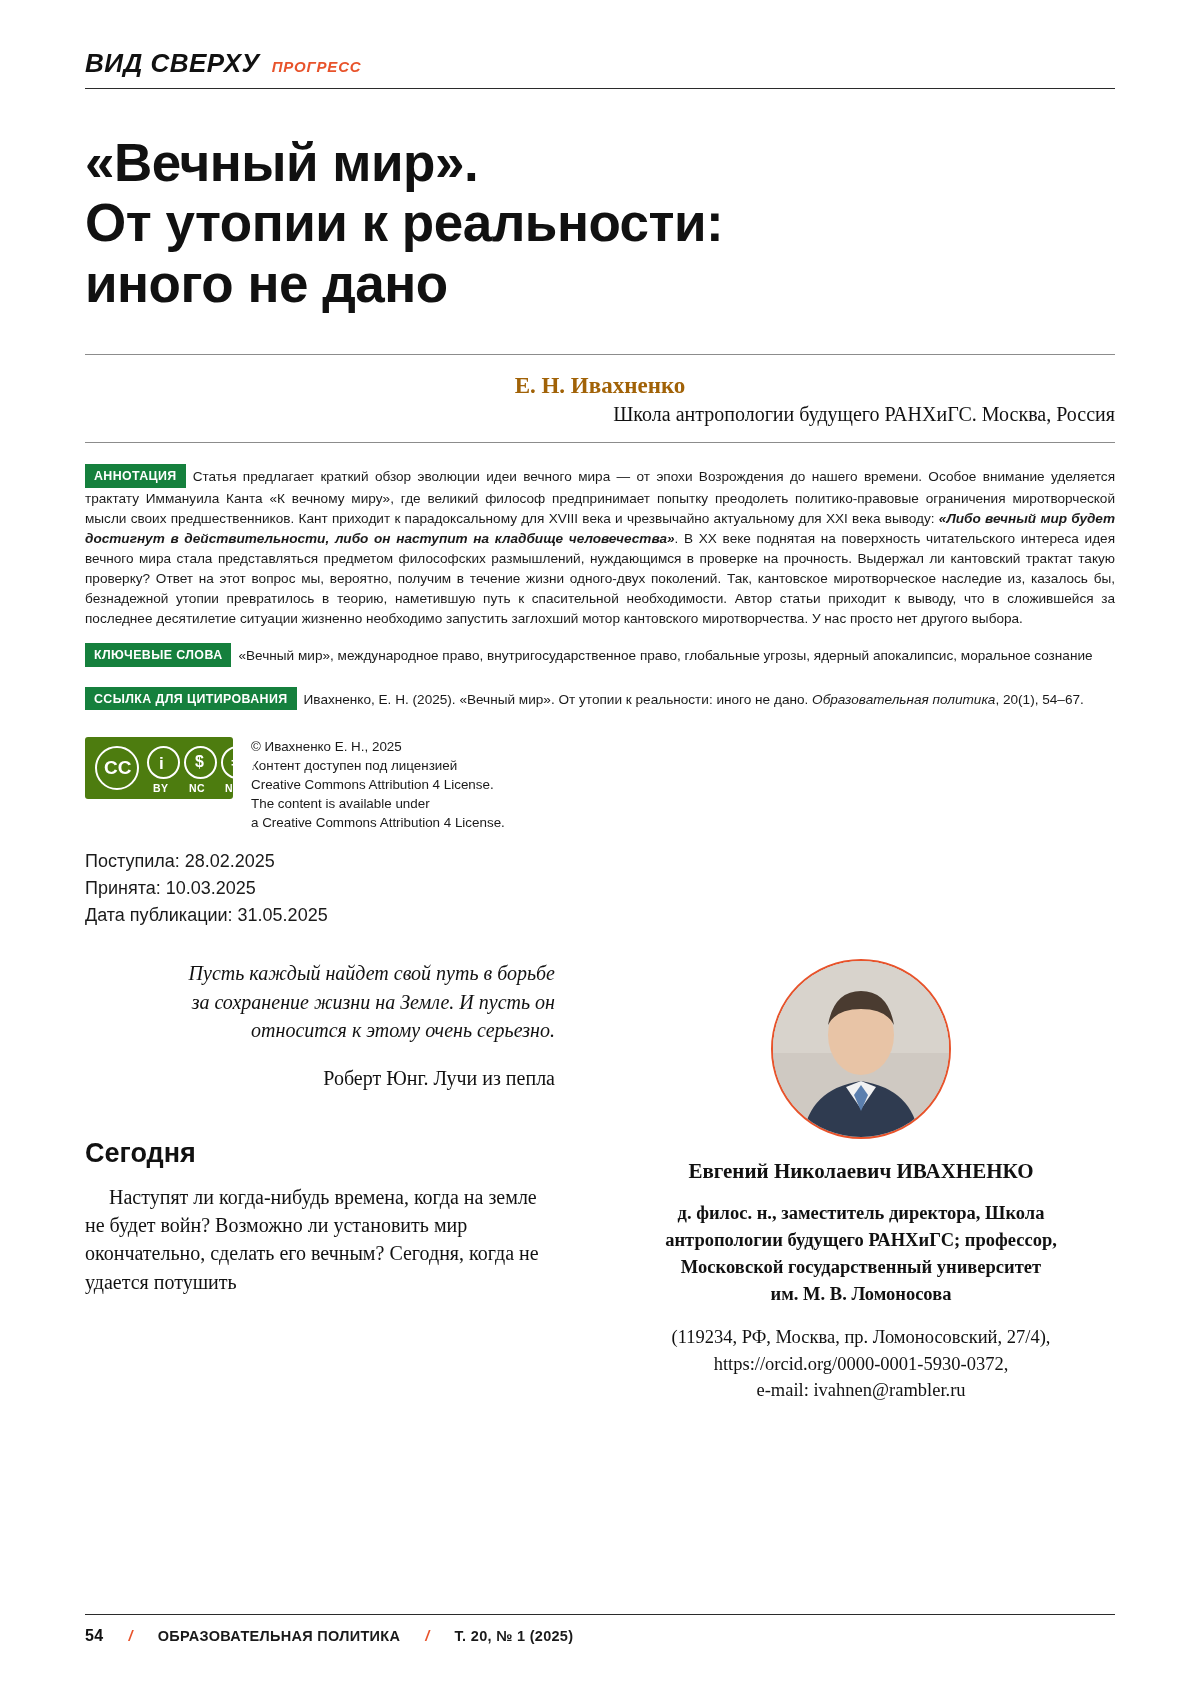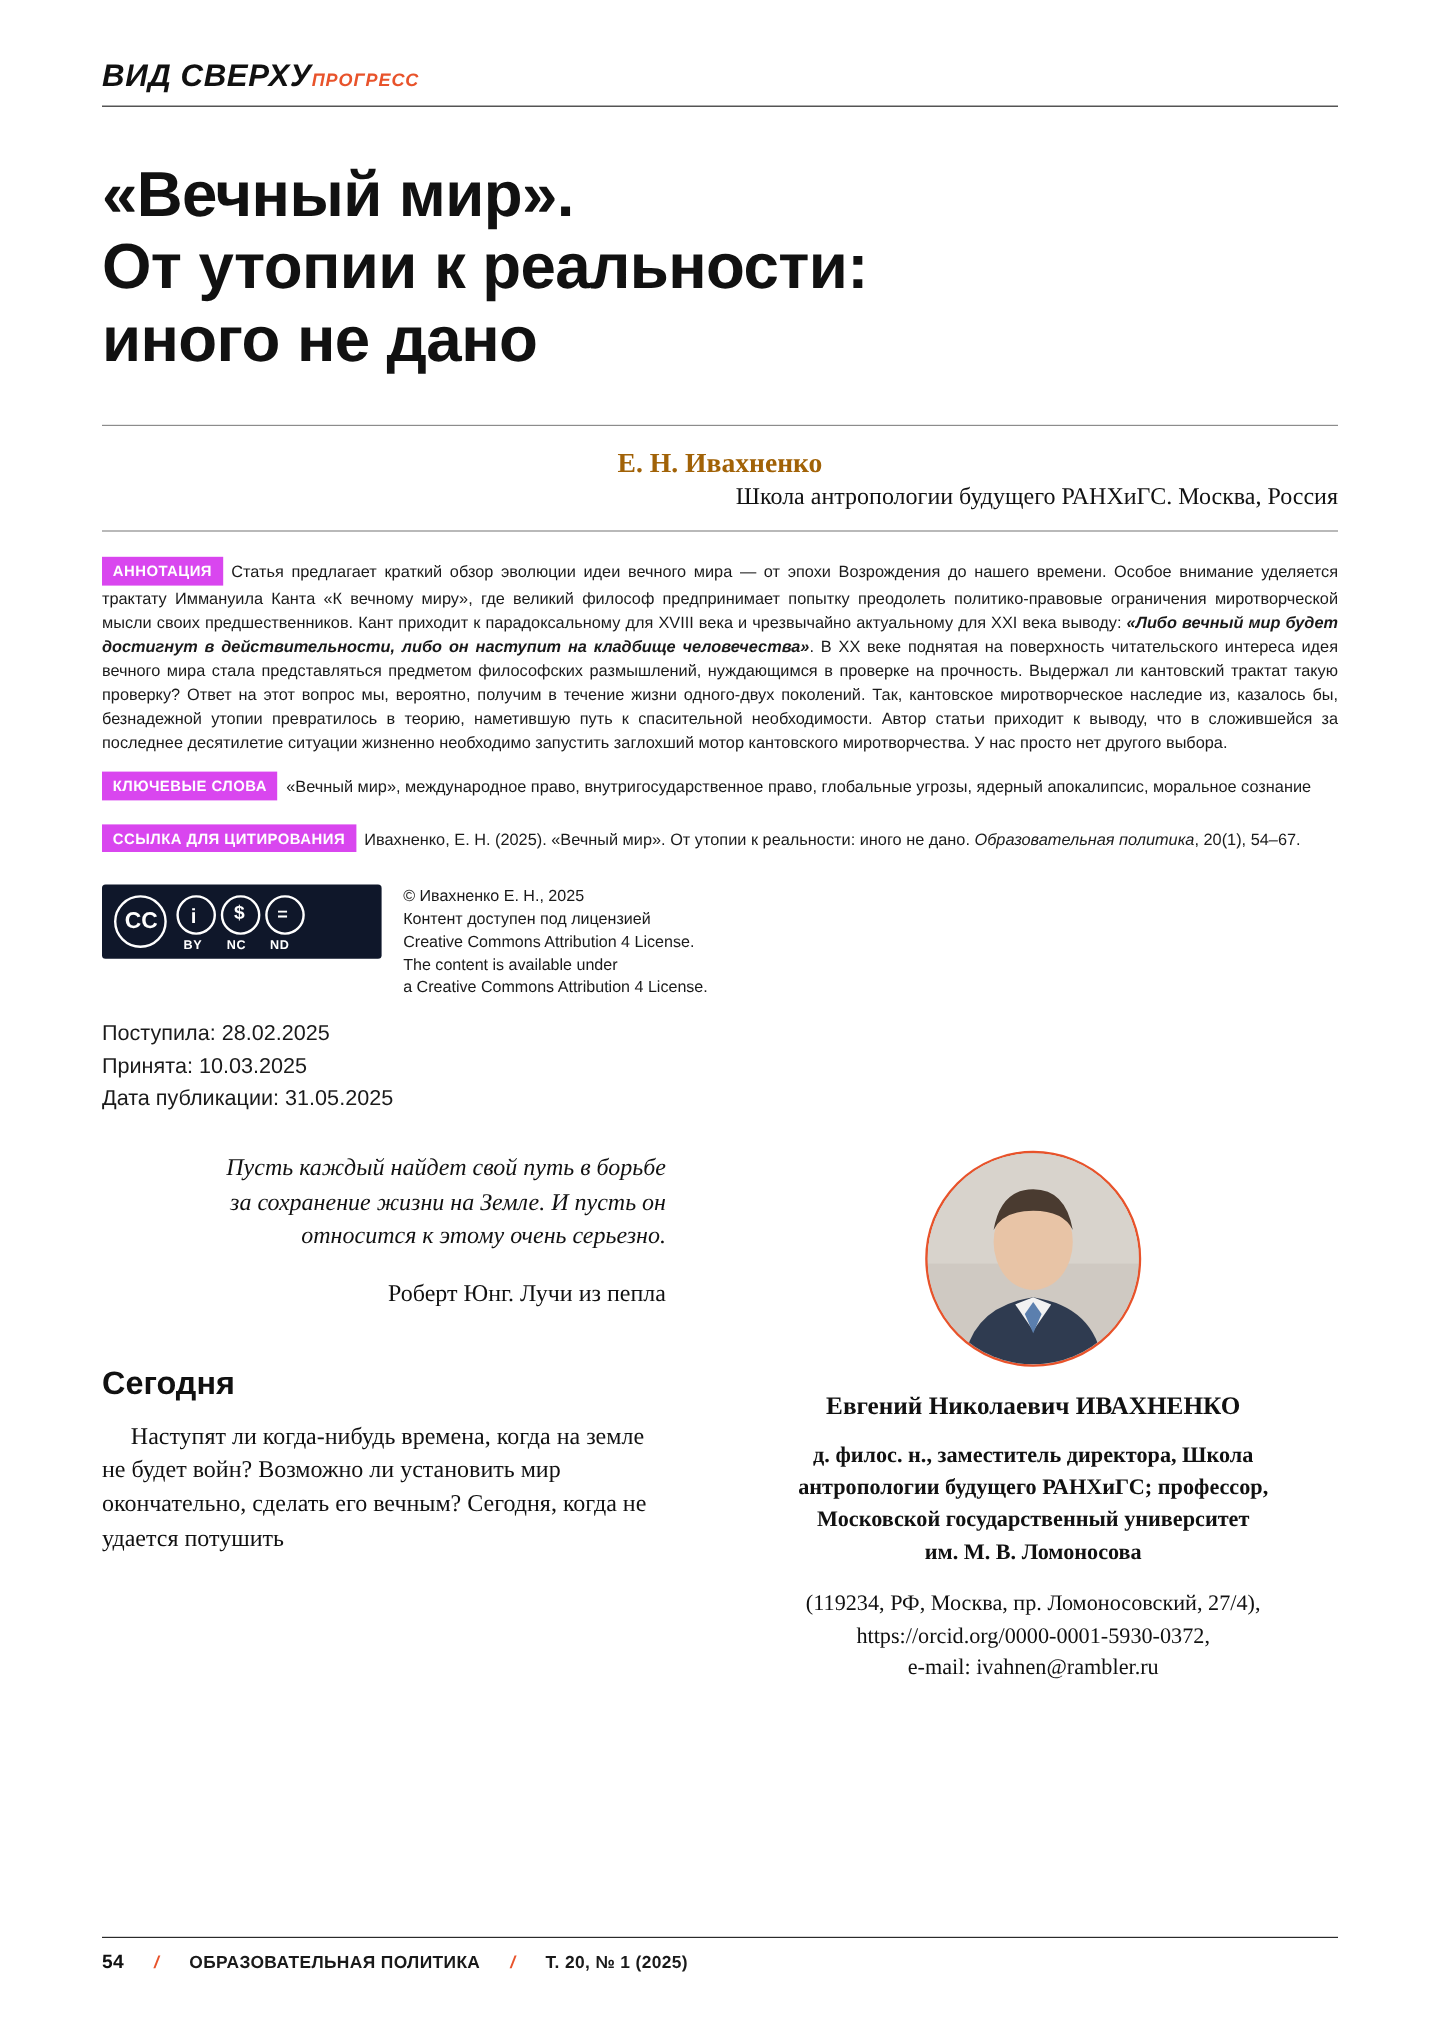--- a/index.html
+++ b/index.html
@@ -20,20 +20,21 @@
     width: 1200px;
     height: 1697px;
     box-sizing: border-box;
     padding: 0 85px;
   }
 
   
   .running-head {
     display: flex;
     align-items: baseline;
+    gap: 12px;
     padding-top: 48px;
   }
   .rh-main {
     font-family: "Liberation Sans", sans-serif;
     font-weight: bold;
     font-style: italic;
     font-size: 26px;
     letter-spacing: 0.5px;
     color: #111111;
   }
@@ -104,21 +105,21 @@
 
   
   .abstract-wrap {
     margin-top: 22px;
     font-size: 13.6px;
     line-height: 1.48;
     text-align: justify;
   }
   .tag {
     display: inline-block;
-    background: #d946ef;
+    background: #15803d;
     color: #ffffff;
     font-weight: bold;
     font-size: 12.4px;
     letter-spacing: 0.4px;
     padding: 3px 9px 2px 9px;
     margin-right: 7px;
     vertical-align: baseline;
     position: relative;
     top: -1px;
   }
@@ -138,27 +139,26 @@
   .bold { font-weight: bold; }
 
   
   .lic-row {
     margin-top: 26px;
     display: flex;
     gap: 18px;
     align-items: flex-start;
   }
   .cc-badge {
-    width: 204px;
+    width: 148px;
     height: 62px;
-    background: #0f172a;
+    background: #4d7c0f;
     border-radius: 3px;
     position: relative;
     flex: 0 0 auto;
-    padding-left: 29px;
   }
   .cc-badge .cc-circ {
     position: absolute;
     border: 2.5px solid #ffffff;
     border-radius: 50%;
     box-sizing: border-box;
   }
   .cc-txt {
     position: absolute;
     color: #fff;

